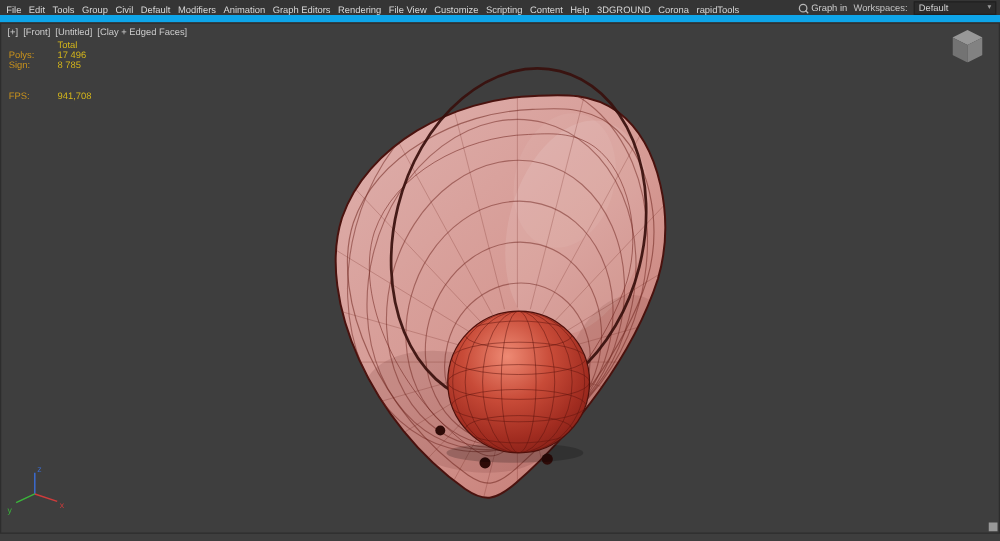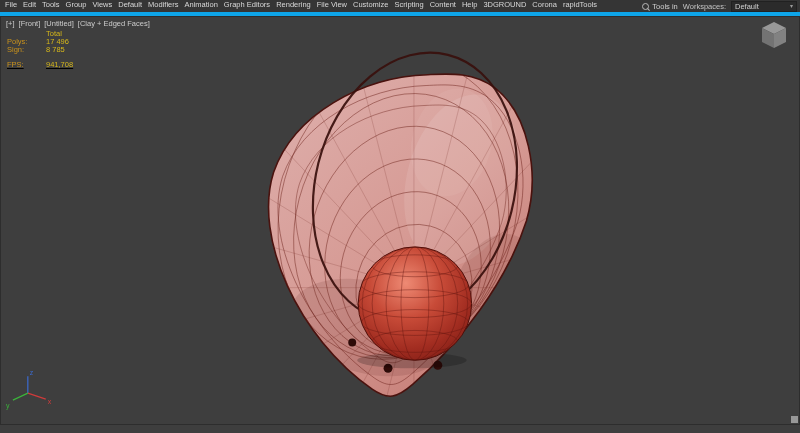--- a/index.html
+++ b/index.html
@@ -6,22 +6,22 @@
   .window{width:800px;height:433px;overflow:hidden;position:relative;
     font-family:"Liberation Sans",sans-serif;background:var(--viewport-bg,#3e3e3e);}
 
   
   .titlebar{height:11px;background:var(--titlebar-bg,#2c2c2c);display:flex;align-items:center;padding:0 4px;}
   .app-icon{width:8px;height:8px;border-radius:1px;margin-right:4px;flex:0 0 auto;
     background:linear-gradient(135deg,#35b2c9 0%,#1d6e9b 60%,#14476b 100%);}
   .title-text{font-size:8px;color:#bdbdbd;white-space:nowrap;}
 
   
-  .menubar{height:12px;background:var(--menubar-bg,#353535);border-bottom:4px solid #0ea5e9;
-    display:flex;align-items:flex-start;padding-left:2px;position:relative;}
+  .menubar{height:12px;background:var(--menubar-bg,#353535);border-bottom:6px solid #0ea5e9;
+    display:flex;align-items:flex-end;padding-left:2px;position:relative;}
   .menu-item{font-size:7.5px;color:#d8d8d8;padding:0 3px;white-space:nowrap;cursor:default;}
   .menubar-right{position:absolute;right:3px;top:0;height:100%;display:flex;align-items:center;gap:5px;}
   .signin{display:flex;align-items:center;gap:3px;font-size:7.5px;color:#cfcfcf;}
   .mag{width:5px;height:5px;border:1px solid #b8b8b8;border-radius:50%;position:relative;display:inline-block;}
   .mag::after{content:'';position:absolute;width:3px;height:1px;background:#b8b8b8;
     transform:rotate(45deg);right:-2px;bottom:-1px;}
   .ws-label{font-size:7.5px;color:#c4c4c4;}
   .ws-select{display:flex;align-items:center;gap:16px;background:#2b2b2b;border:1px solid #212121;
     padding:0 3px;height:9px;font-size:7.5px;color:#d0d0d0;min-width:58px;justify-content:space-between;}
   .caret{font-size:6px;color:#9a9a9a;line-height:1;}
@@ -31,21 +31,21 @@
     border:1px solid #2d2d2d;box-sizing:border-box;}
   .viewport svg.canvas{position:absolute;left:0;top:0;width:100%;height:100%;display:block;}
 
   .vp-label{position:absolute;top:2px;left:5px;display:flex;gap:4px;font-size:7.5px;color:#cccccc;z-index:3;}
   .vp-label span{cursor:default;}
 
   .stats{position:absolute;top:13px;left:6px;z-index:3;font-size:7.5px;line-height:8px;}
   .stats .row{display:flex;}
   .stats .lbl{width:39px;color:var(--stats-label,#c9921c);}
   .stats .val{color:var(--stats-value,#d6b71a);}
-  .stats .fps-row{margin-top:7px;text-decoration:underline;}
+  .stats .fps-row{margin-top:17px;}
 
   .viewcube{position:absolute;top:5px;right:13px;width:24px;height:26px;opacity:.85;z-index:3;}
   .corner-handle{position:absolute;right:1px;bottom:1px;width:7px;height:7px;background:#989898;z-index:3;}
 
   
   .shell-fill{fill:url(#shellGrad);stroke:var(--shell-edge,#4a120e);stroke-width:1.6;}
   .shell-inner{fill:none;stroke:var(--wire,#6e241d);opacity:.55;stroke-width:1;}
   #rings ellipse{fill:none;stroke:var(--wire,#6e241d);stroke-width:.9;opacity:.5;}
   #spokes line{stroke:var(--wire,#6e241d);stroke-width:.7;opacity:.28;}
   .loop{fill:none;stroke:var(--loop,#380f0c);stroke-width:2.2;opacity:.92;}
@@ -58,39 +58,39 @@
 <body>
 
 <div class="window">
 
 
   <div class="menubar">
     <span class="menu-item">File</span>
     <span class="menu-item">Edit</span>
     <span class="menu-item">Tools</span>
     <span class="menu-item">Group</span>
-    <span class="menu-item">Views</span>
+    <span class="menu-item">Civil</span>
     <span class="menu-item">Default</span>
     <span class="menu-item">Modifiers</span>
     <span class="menu-item">Animation</span>
     <span class="menu-item">Graph Editors</span>
     <span class="menu-item">Rendering</span>
     <span class="menu-item">File View</span>
     <span class="menu-item">Customize</span>
     <span class="menu-item">Scripting</span>
     <span class="menu-item">Content</span>
     <span class="menu-item">Help</span>
     <span class="menu-item">3DGROUND</span>
     <span class="menu-item">Corona</span>
     <span class="menu-item">rapidTools</span>
 
     <div class="menubar-right">
       <span class="signin">
         <span class="mag"></span>
-        <span>Tools in</span>
+        <span>Graph in</span>
       </span>
       <span class="ws-label">Workspaces:</span>
       <span class="ws-select">
         <span>Default</span>
         <span class="caret">▾</span>
       </span>
     </div>
   </div>
 
   <div class="viewport">

